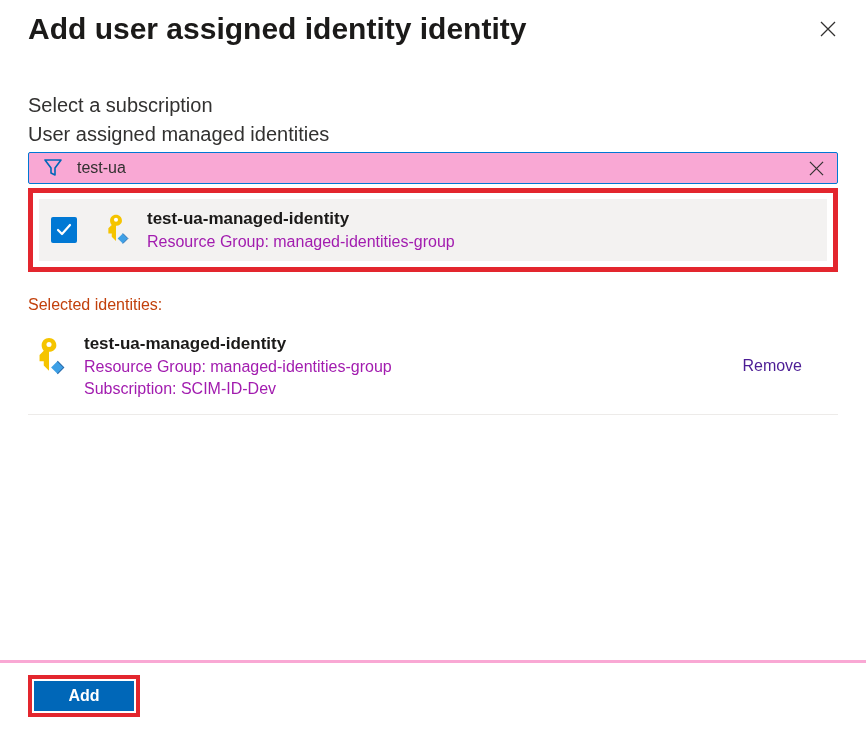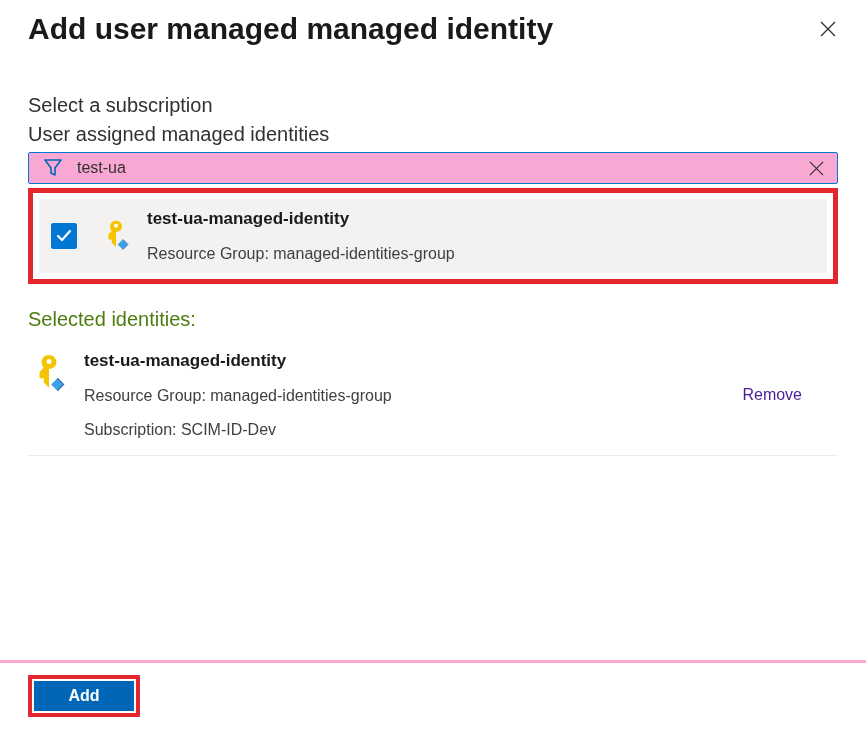--- a/index.html
+++ b/index.html
@@ -126,26 +126,26 @@
     margin-right: 14px;
     flex-shrink: 0;
   }
   .item-title {
     font-size: 17px;
     font-weight: 600;
     color: #1b1a19;
   }
   .item-sub {
     font-size: 16px;
-    color: #404040;
-    margin-top: 16px;
+    color: #a21caf;
+    margin-top: 4px;
   }
   .section-label {
-    font-size: 20px;
-    color: #4d7c0f;
+    font-size: 16px;
+    color: #c2410c;
     margin-top: 24px;
     margin-bottom: 16px;
   }
   .selected-row {
     display: flex;
     align-items: flex-start;
     padding: 4px 0 16px 0;
     border-bottom: 1px solid #edebe9;
   }
   .selected-text {
@@ -181,21 +181,21 @@
     cursor: pointer;
     min-width: 100px;
   }
   svg { display: block; }
 </style>
 </head>
 <body>
 
 <div class="panel">
   <div class="header-row">
-    <h1>Add user managed managed identity</h1>
+    <h1>Add user assigned identity identity</h1>
     <div class="close-x">
       <svg width="16" height="16" viewBox="0 0 16 16">
         <path d="M1 1 L15 15 M15 1 L1 15" stroke="#323130" stroke-width="1.3" fill="none"></path>
       </svg>
     </div>
   </div>
 
   <div class="field-label">Select a subscription</div>
 
   <div class="field-label">User assigned managed identities</div>

